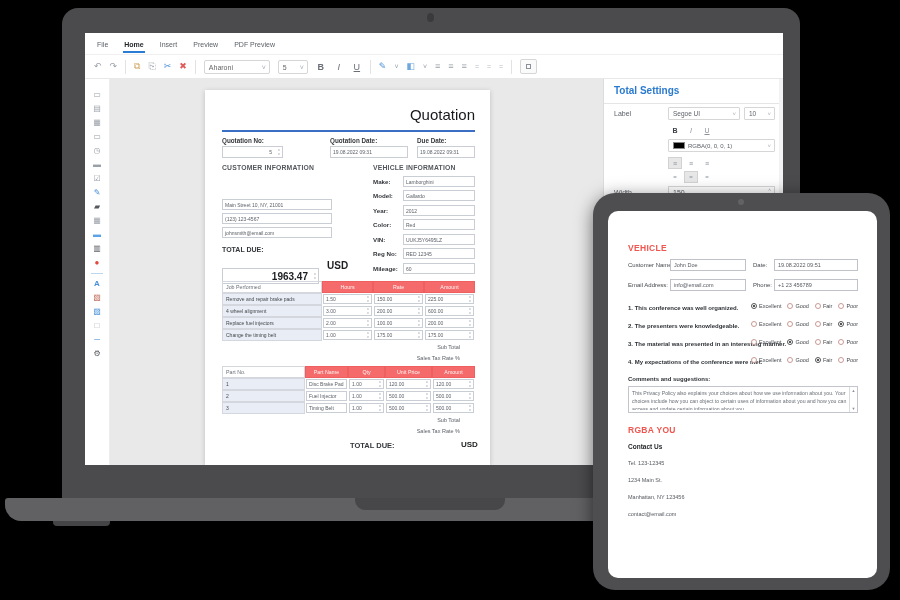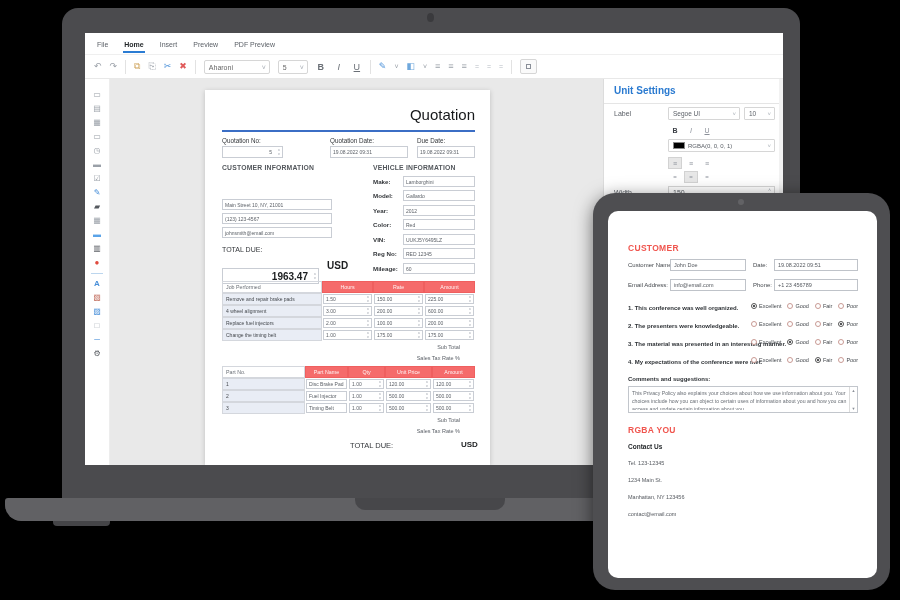--- a/index.html
+++ b/index.html
@@ -51,21 +51,21 @@
   .tool-ico { font-size:8px; line-height:8px; }
   .tool-sep { width:12px; height:1px; background:#bcd6ee; }
   .canvas { flex:1; background:#e9e9e9; position:relative; min-width:0; }
 
   
   .page { position:absolute; left:95px; top:11px; width:285px; height:375px; background:#fff;
           box-shadow:0 1px 5px rgba(0,0,0,.18); }
   .abs { position:absolute; }
   .q-title { right:15px; top:16px; font-size:15px; color:#16181a; }
   .q-rule { left:17px; right:15px; top:40px; height:2px; background:#3b6ec5; }
-  .flabel { font-size:6.3px; font-weight:normal; color:#33363a; }
+  .flabel { font-size:6.3px; font-weight:bold; color:#33363a; }
   .tinput { border:1px solid #c9cdd4; background:#fff; font-size:5px; color:#5a5f66;
             padding:0 2px; display:flex; align-items:center; overflow:hidden; white-space:nowrap; }
   .sbox { border:1px solid #c9cdd4; background:#fff; position:relative; font-size:5px; color:#5a5f66;
           display:flex; align-items:center; padding:0 10px 0 2px; overflow:hidden; white-space:nowrap; }
   .sbox::after { content:"˄\A˅"; position:absolute; right:2px; top:50%; transform:translateY(-50%);
                  font-size:4px; line-height:4px; color:#9aa0aa; white-space:pre; }
   .sect { font-size:6.8px; font-weight:bold; color:#53575c; letter-spacing:.2px; }
   .name-box { left:17px; top:83px; width:110px; height:21px; border:1px solid #6ba3dd; background:#fff;
               font-size:10.5px; font-weight:bold; color:#1c1e20; display:flex; align-items:center; padding-left:5px; }
   .handle { right:-2px; bottom:-3px; width:4px; height:4px; background:#5b9bd5; }
@@ -296,21 +296,21 @@
         <div class="abs rlab" style="right:30px;top:327px">Sub Total</div>
         <div class="abs rlab" style="right:30px;top:338px">Sales Tax Rate %</div>
 
         <div class="abs flabel" style="left:145px;top:351px;font-size:7.5px">TOTAL DUE:</div>
 
         <div class="abs" style="left:256px;top:350px;font-weight:bold;font-size:8px;color:#1c1e20">USD</div>
       </div>
     </div>
 
     <div class="panel">
-      <div class="panel-title">Unit Settings</div>
+      <div class="panel-title">Total Settings</div>
       <div class="panel-div" style="top:24px"></div>
 
       <div class="plabel" style="top:31px">Label</div>
       <div class="pcombo" style="left:64px;top:28px;width:72px">Segoe UI</div>
       <div class="pcombo" style="left:140px;top:28px;width:31px">10</div>
 
       <div class="pbtn" style="left:64px;top:45px;font-weight:bold;color:#3a3e44">B</div>
       <div class="pbtn" style="left:80px;top:45px;font-style:italic">I</div>
       <div class="pbtn" style="left:96px;top:45px;text-decoration:underline">U</div>
 
@@ -337,21 +337,21 @@
 
       <div class="pscroll"></div>
     </div>
   </div>
 </div>
 
 <div class="tablet"></div>
 <div class="tablet-camera"></div>
 <div class="tablet-screen">
 
-  <div class="abs fb-red" style="left:20px;top:32px">CUSTOMER</div>
+  <div class="abs fb-red" style="left:20px;top:32px">VEHICLE</div>
 
   <div class="abs fb-lab" style="left:20px;top:51px">Customer Name:</div>
   <div class="abs fb-inp" style="left:62px;top:48px;width:76px">John Doe</div>
   <div class="abs fb-lab" style="left:145px;top:51px">Date:</div>
   <div class="abs fb-inp" style="left:166px;top:48px;width:84px">19.08.2022 09:51</div>
 
   <div class="abs fb-lab" style="left:20px;top:71px">Email Address:</div>
   <div class="abs fb-inp" style="left:62px;top:68px;width:76px">info@email.com</div>
   <div class="abs fb-lab" style="left:145px;top:71px">Phone:</div>
   <div class="abs fb-inp" style="left:166px;top:68px;width:84px">+1 23 456789</div>

